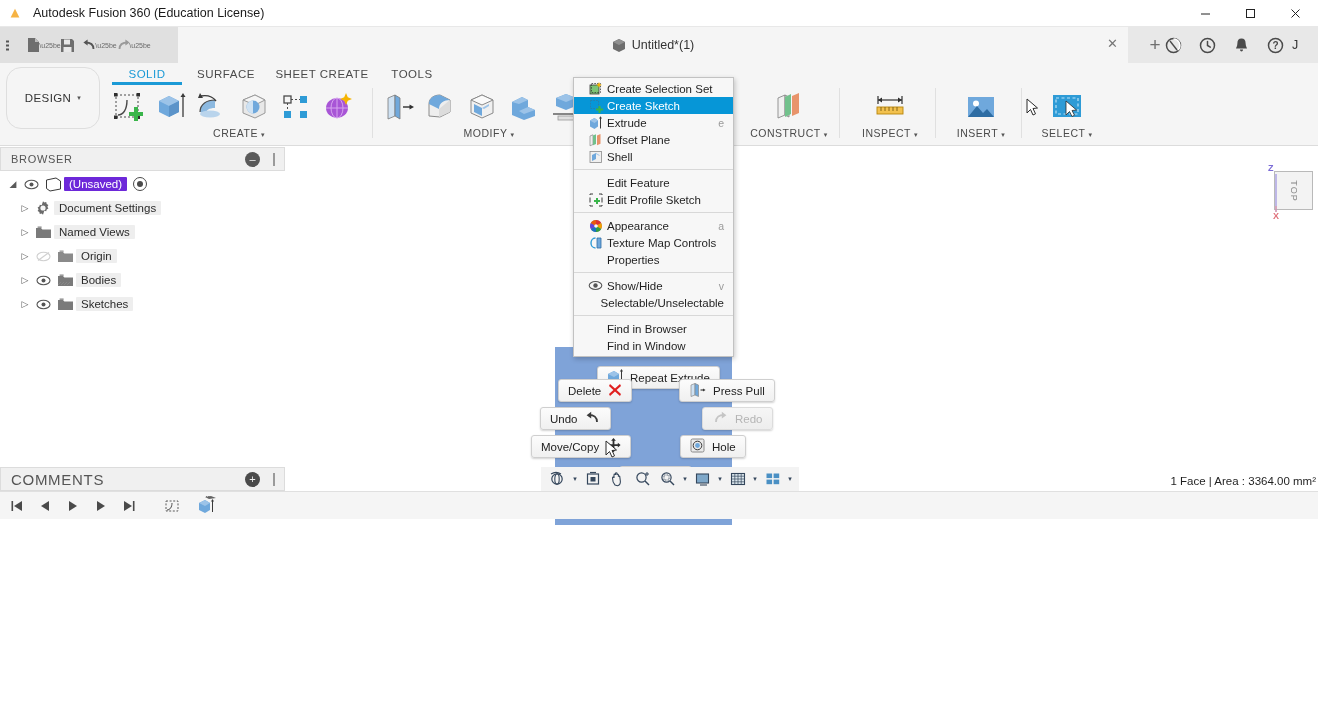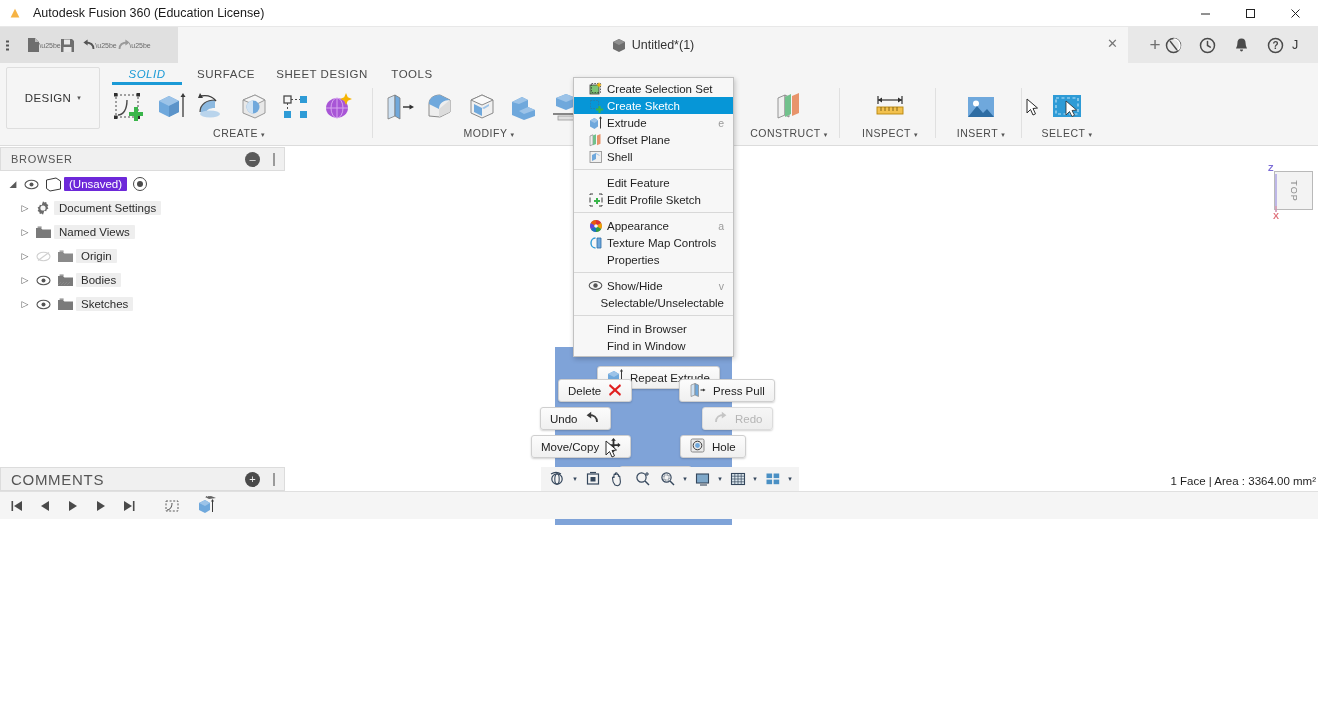--- a/index.html
+++ b/index.html
@@ -80,34 +80,34 @@
     font-size: 12.5px; color: #333;
   }
 
   
   .ribbon {
     position: absolute; left: 0; top: 63px; width: 1318px; height: 83px;
     background: #f5f5f5; border-bottom: 1px solid #dcdcdc;
   }
   .design-btn {
     position: absolute; left: 6px; top: 4px; width: 94px; height: 62px;
-    background: #f5f5f5; border: 1px solid #dedede; border-radius: 2px;
+    background: #f5f5f5; border: 1px solid #dedede; border-radius: 15px;
     display: flex; align-items: center; justify-content: center;
     font-size: 11.5px; color: #333; letter-spacing: .4px;
   }
   .design-caret { font-size: 7px; margin-left: 6px; color:#555; }
   .ribbon-tabs {
     position: absolute; left: 112px; top: 1px; height: 22px;
     display: flex; align-items: center;
   }
   .rtab {
     font-size: 11.5px; color: #4a4a4a; letter-spacing: .5px;
     padding: 0 0 3px 0; position: relative; text-align:center;
   }
-  .rtab.active { color: #1b9ad6; font-style: italic; }
+  .rtab.active { color: #1b9ad6; }
   .rtab.active::after {
     content: ""; position: absolute; left: 0; right: 0; bottom: -2px;
     height: 3px; background: #1b9ad6;
   }
   .panels {
     position: absolute; left: 108px; top: 23px; right: 0; height: 58px;
   }
   .panel { position: absolute; top: 0; height: 58px; }
   .panel-icons { display: flex; align-items: flex-start; height: 42px; gap: 2px; }
   .panel-label {
@@ -355,21 +355,21 @@
   <div class="ribbon">
 
     <div class="design-btn">
       <span>DESIGN</span>
       <span class="design-caret">▾</span>
     </div>
 
     <div class="ribbon-tabs">
       <div class="rtab active" style="width:70px">SOLID</div>
       <div class="rtab" style="width:88px">SURFACE</div>
-      <div class="rtab" style="width:104px">SHEET DESIGN</div>
+      <div class="rtab" style="width:104px">SHEET CREATE</div>
       <div class="rtab" style="width:76px">TOOLS</div>
     </div>
 
     <div class="panels">
 
       <div class="panel" style="left:0px; width:262px">
         <div class="panel-icons">
           <div class="tool">
             <svg width="34" height="34" viewBox="0 0 34 34">
               <rect x="5" y="5" width="22" height="22" fill="none" stroke="#4a4a4a" stroke-width="1" stroke-dasharray="2 2"></rect>

